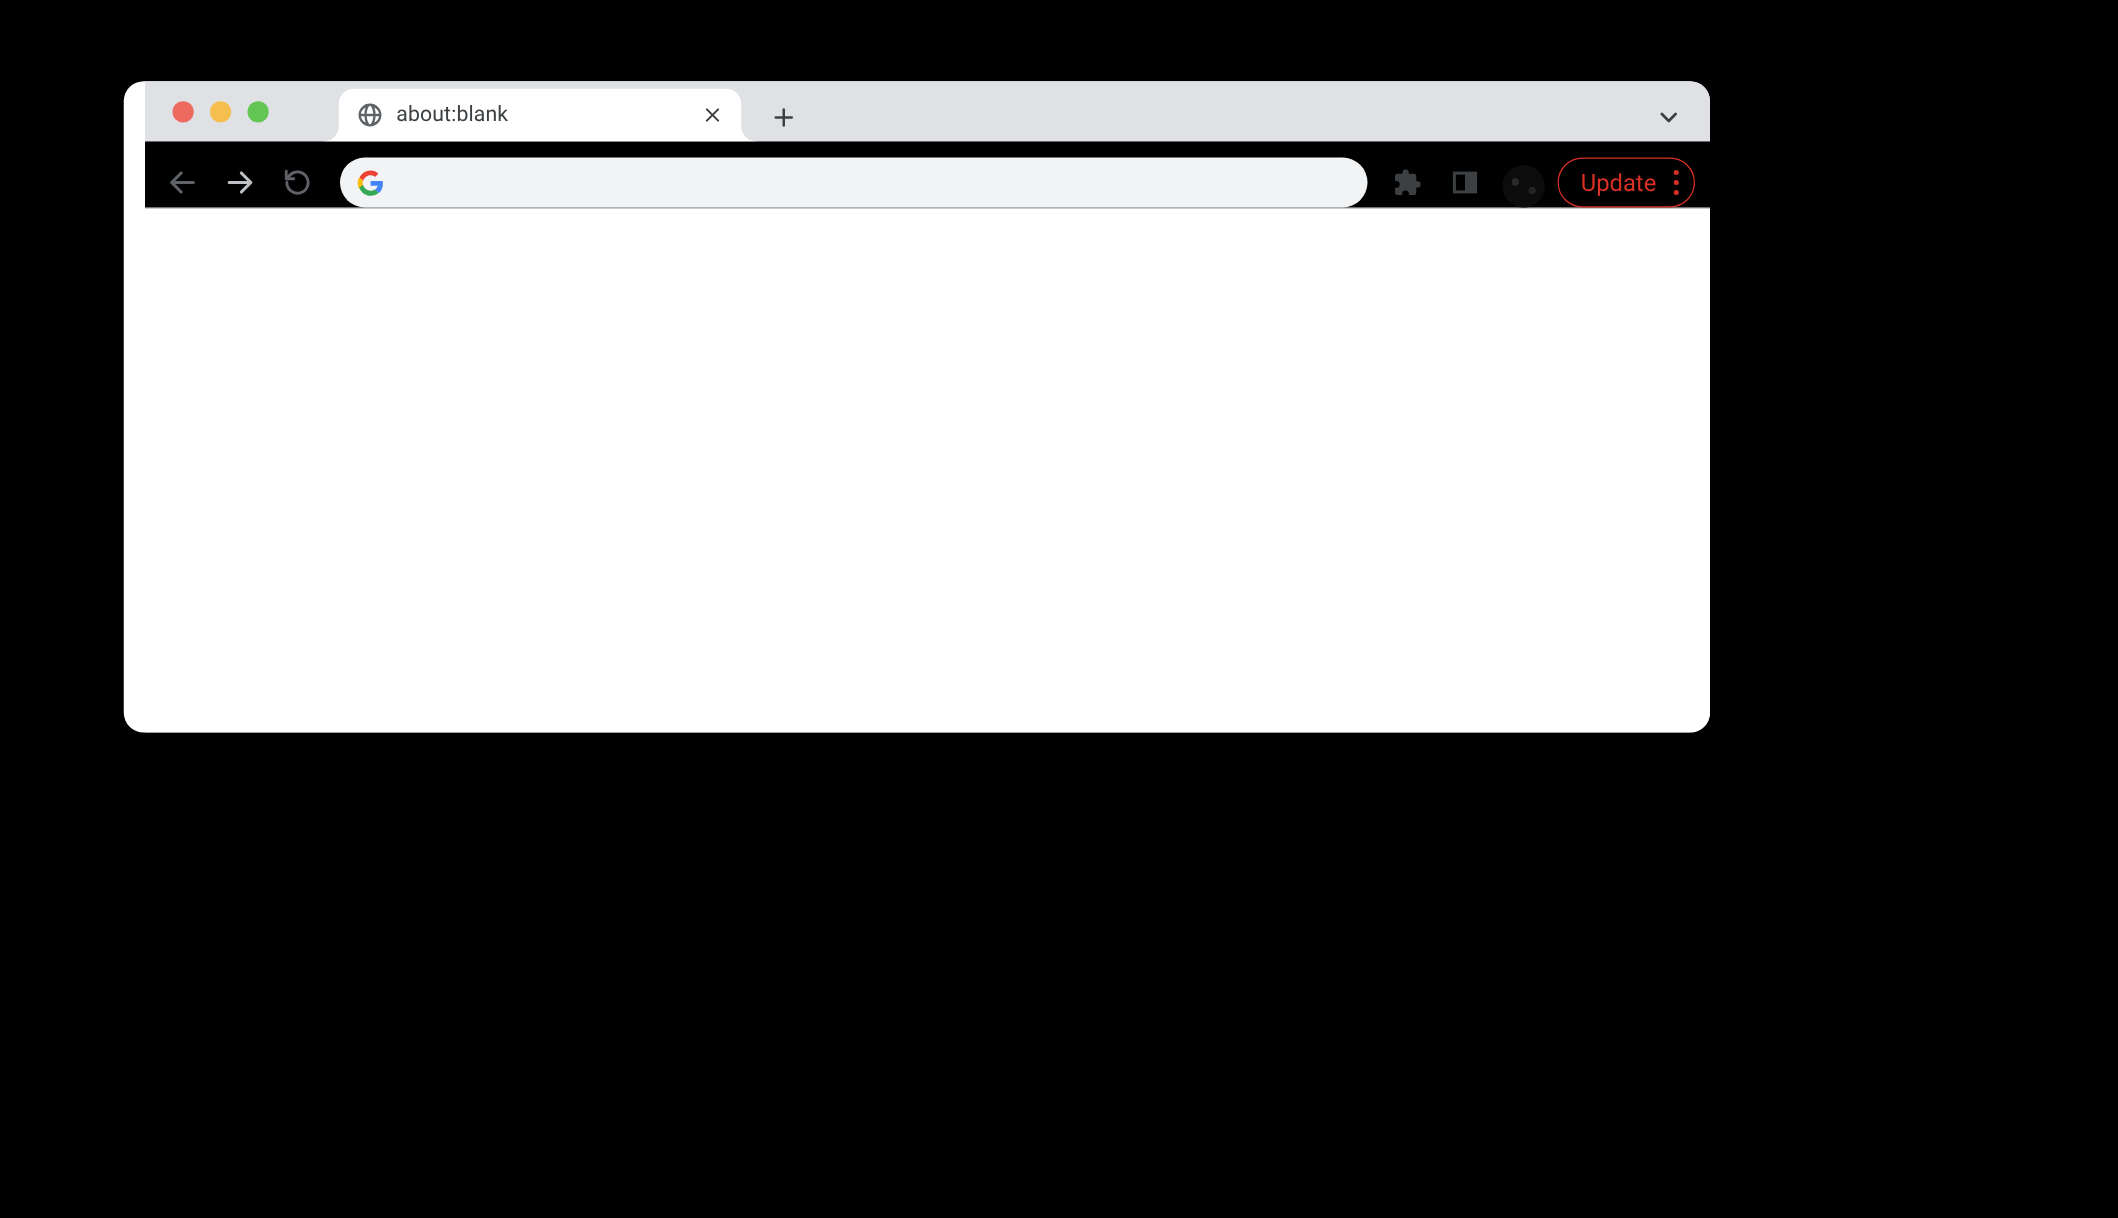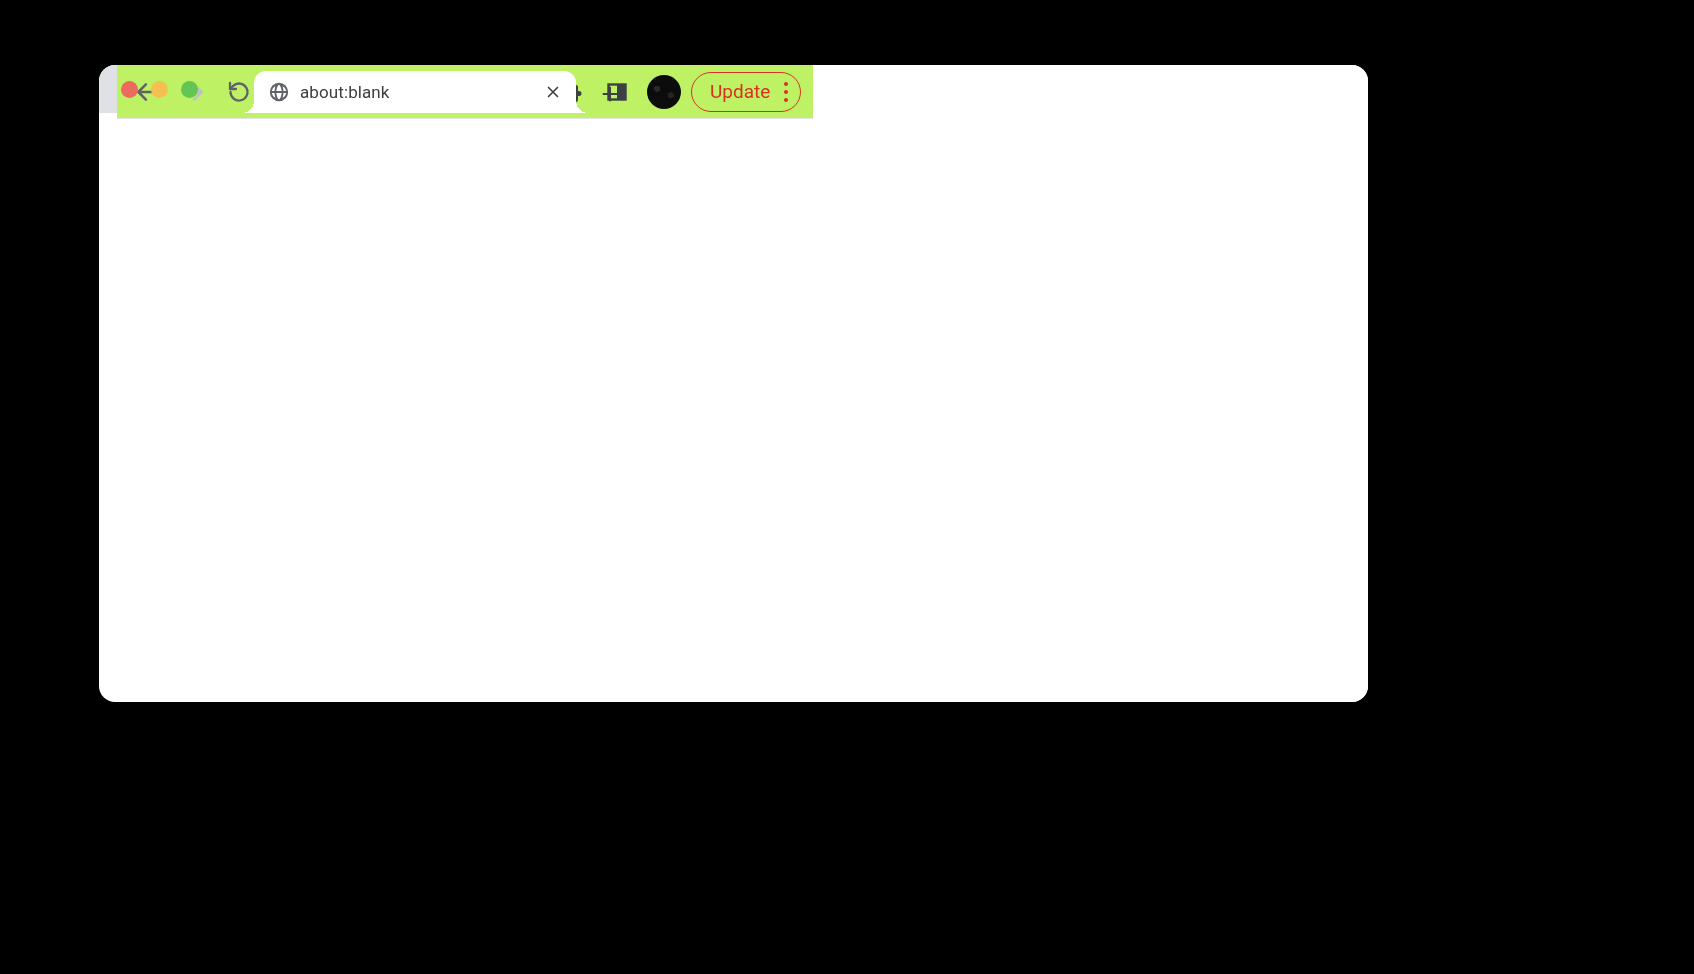--- a/index.html
+++ b/index.html
@@ -10,27 +10,28 @@
     width: 1694px;
     height: 974px;
     position: relative;
     overflow: hidden;
   }
   .browser-window {
     position: absolute;
     left: 99px;
     top: 65px;
     width: 1269px;
-    height: 637px;
+    height: 521px;
     background: #fff;
     border-radius: 16px;
     overflow: hidden;
     box-shadow: 0 10px 40px rgba(0,0,0,0.4);
     display: flex;
-    flex-direction: row;
+    flex-direction: column;
+    padding-left: 17px;
   }
   
   .tab-strip {
     height: 48px;
     background: #dfe1e5;
     display: flex;
     align-items: flex-end;
     position: relative;
     padding-left: 18px;
   }
@@ -105,24 +106,24 @@
     right: 16px;
     top: 12px;
     width: 34px; height: 34px;
     display: flex; align-items: center; justify-content: center;
     color: #3c4043;
     cursor: pointer;
   }
   
   .toolbar {
     height: 54px;
-    background: #bef264;
+    background: #000000;
     border-bottom: 1px solid #e4e4e4;
     display: flex;
-    align-items: center;
+    align-items: flex-end;
     padding: 0 10px;
     gap: 6px;
   }
   .nav-btn {
     width: 40px; height: 40px;
     display: flex; align-items: center; justify-content: center;
     color: #5f6368;
     border-radius: 50%;
     cursor: pointer;
   }

